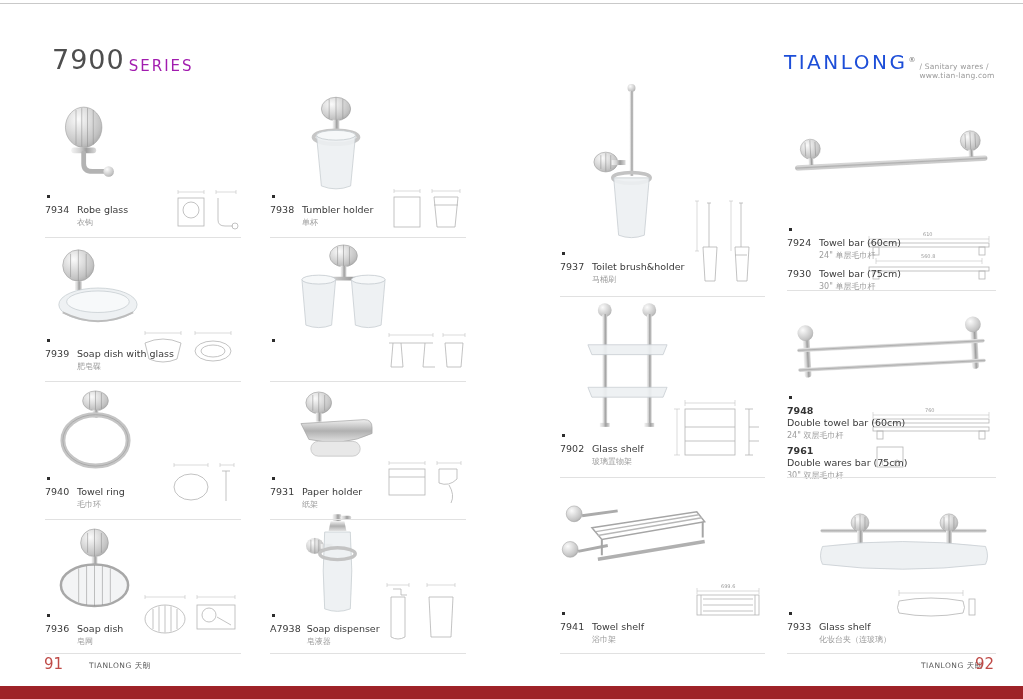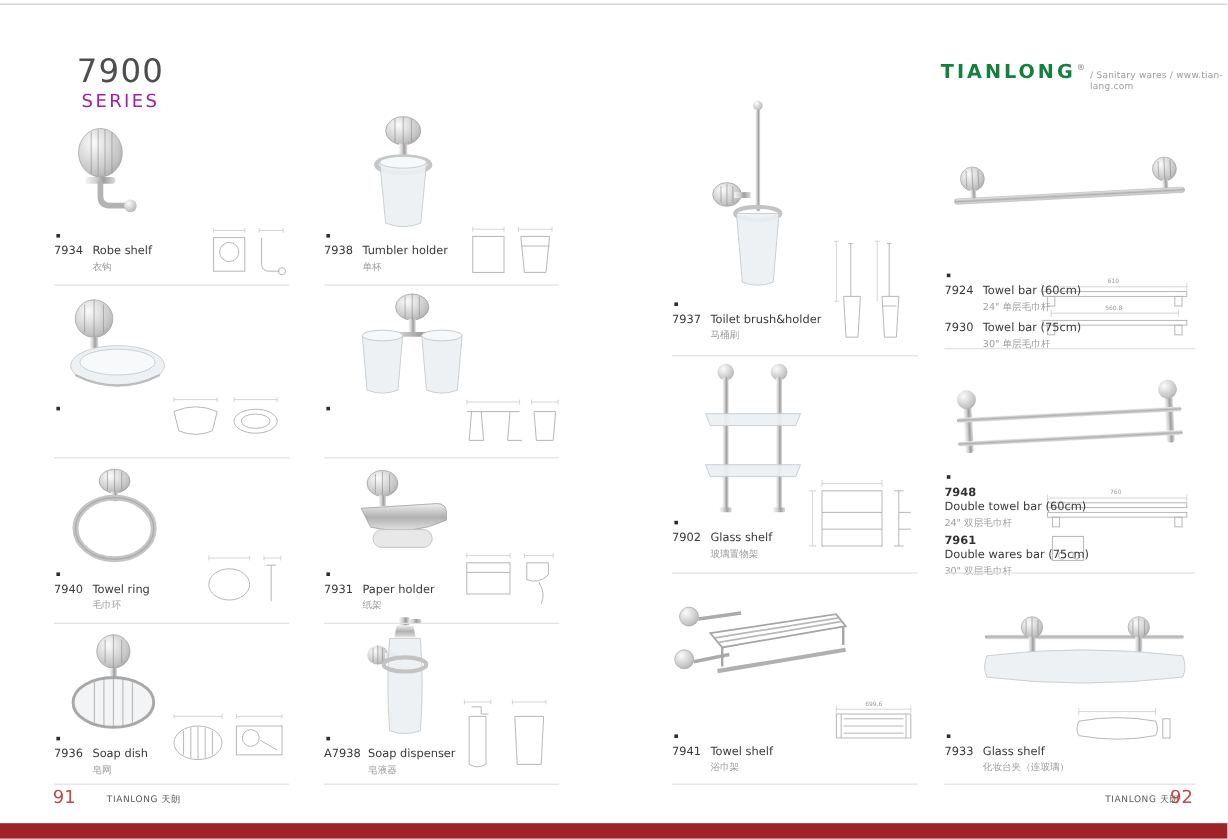--- a/index.html
+++ b/index.html
@@ -4,25 +4,25 @@
 <style>
   * { margin:0; padding:0; box-sizing:border-box; }
   html,body { background:#fff; }
   body {
     width:1023px; height:699px; position:relative; overflow:hidden;
     font-family:"DejaVu Sans","Liberation Sans",sans-serif;
   }
 
   
   .topline   { position:absolute; left:0; top:3px; width:1023px; height:1px; background:#c9c9c9; }
-  .title     { position:absolute; left:64px; top:44px; display:flex; align-items:flex-start;flex-direction:column; }
+  .title     { position:absolute; left:52px; top:44px; display:flex; align-items:flex-end; }
   .title-num { font-size:27px; color:#4e4e4e; letter-spacing:1px; }
   .title-ser { font-size:15px; color:#a21caf; letter-spacing:2px; margin-left:4px; }
   .brandbox  { position:absolute; left:784px; top:50px; display:flex; align-items:baseline; }
-  .brand     { font-size:16px; font-weight:bold; color:#15803d; letter-spacing:2.5px; }
+  .brand     { font-size:20px; font-weight:normal; color:#1d4ed8; letter-spacing:2.5px; }
   .brandmark { font-size:7px; color:#777; margin-left:1px; position:relative; top:-7px; }
   .tagline   { font-size:7.5px; color:#9a9a9a; margin-left:4px; letter-spacing:0.2px; }
 
   
   .plabel { position:absolute; }
   .bullet { display:block; width:3px; height:3px; background:#2d2d2d; margin:0 0 6px 2px; }
   .lrow   { display:flex; align-items:flex-start; }
   .lrow + .lrow { margin-top:7px; }
   .pid    { font-size:9.5px; color:#3a3a3a; flex:0 0 26px; white-space:nowrap; }
   .pnm    { display:flex; flex-direction:column; margin-left:6px; }
@@ -341,39 +341,46 @@
   <path class="d" d="M8 6 h64 M8 3 v6 M72 3 v6"></path>
   <path class="o" d="M8 14 q32 -6 64 0 q3 7 0 12 q-32 6 -64 0 q-3 -5 0 -12 Z"></path>
   <rect x="78" y="12" width="6" height="16" class="o"></rect>
 </svg>
 
 <div class="plabel" style="left:45px;top:195px">
   <span class="bullet"></span>
   <div class="lrow">
     <span class="pid">7934</span>
     <span class="pnm">
-      <span class="pname">Robe shelf</span>
+      <span class="pname">Robe glass</span>
       <span class="pcn">衣钩</span>
     </span>
   </div>
 </div>
 
 <div class="plabel" style="left:270px;top:195px">
   <span class="bullet"></span>
   <div class="lrow">
     <span class="pid">7938</span>
     <span class="pnm">
       <span class="pname">Tumbler holder</span>
       <span class="pcn">单杯</span>
     </span>
   </div>
 </div>
 
 <div class="plabel" style="left:45px;top:339px">
   <span class="bullet"></span>
+  <div class="lrow">
+    <span class="pid">7939</span>
+    <span class="pnm">
+      <span class="pname">Soap dish with glass</span>
+      <span class="pcn">肥皂碟</span>
+    </span>
+  </div>
 </div>
 
 <div class="plabel" style="left:270px;top:339px">
   <span class="bullet"></span>
 </div>
 
 <div class="plabel" style="left:45px;top:477px">
   <span class="bullet"></span>
   <div class="lrow">
     <span class="pid">7940</span>

